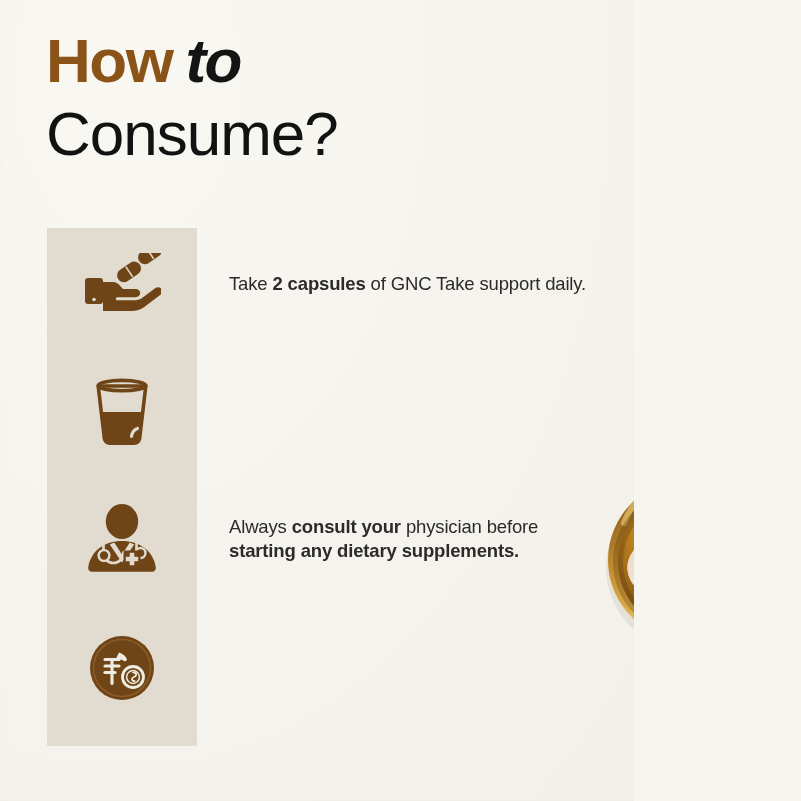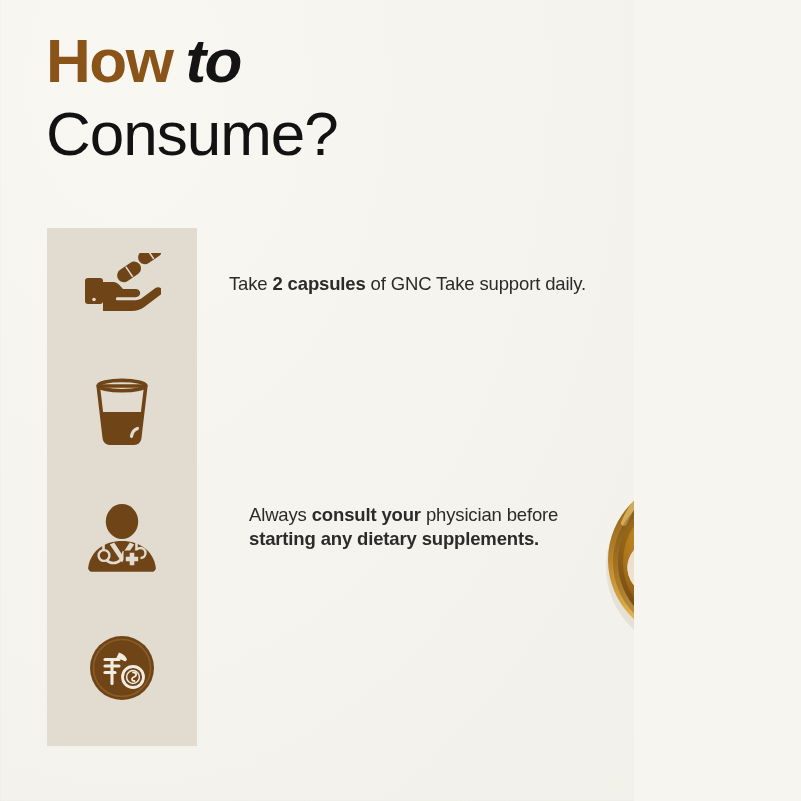--- a/index.html
+++ b/index.html
@@ -83,21 +83,21 @@
     left: 229px;
     color: #2c2b29;
     font-size: 18.5px;
     line-height: 1.28;
     font-weight: 400;
     letter-spacing: -0.15px;
   }
   .text-row b { font-weight: 700; }
   #row-1 { top: 272px; width: 540px; }
   #row-2 { top: 377px; width: 480px; }
-  #row-3 { top: 503px; width: 370px; margin-left: 20px; }
+  #row-3 { top: 515px; width: 370px; }
   #row-4 { top: 629px; width: 350px; }
 
   
   #spoon-photo {
     position: absolute;
     left: 580px;
     top: 455px;
     width: 221px;
     height: 346px;
   }

